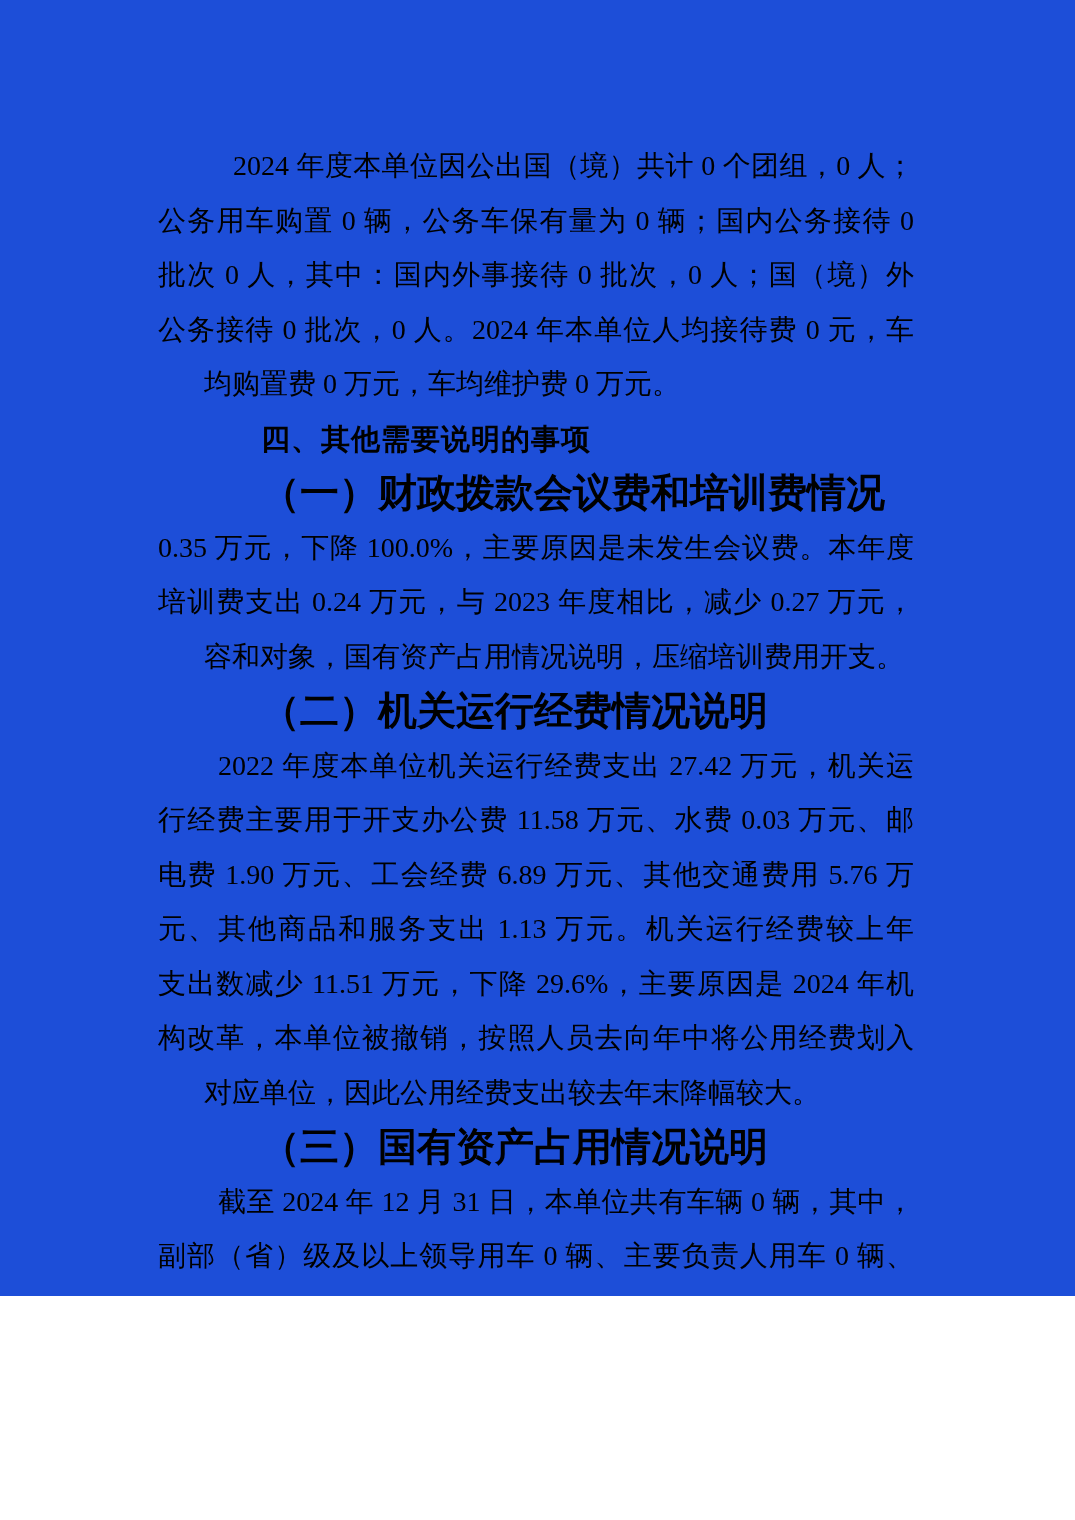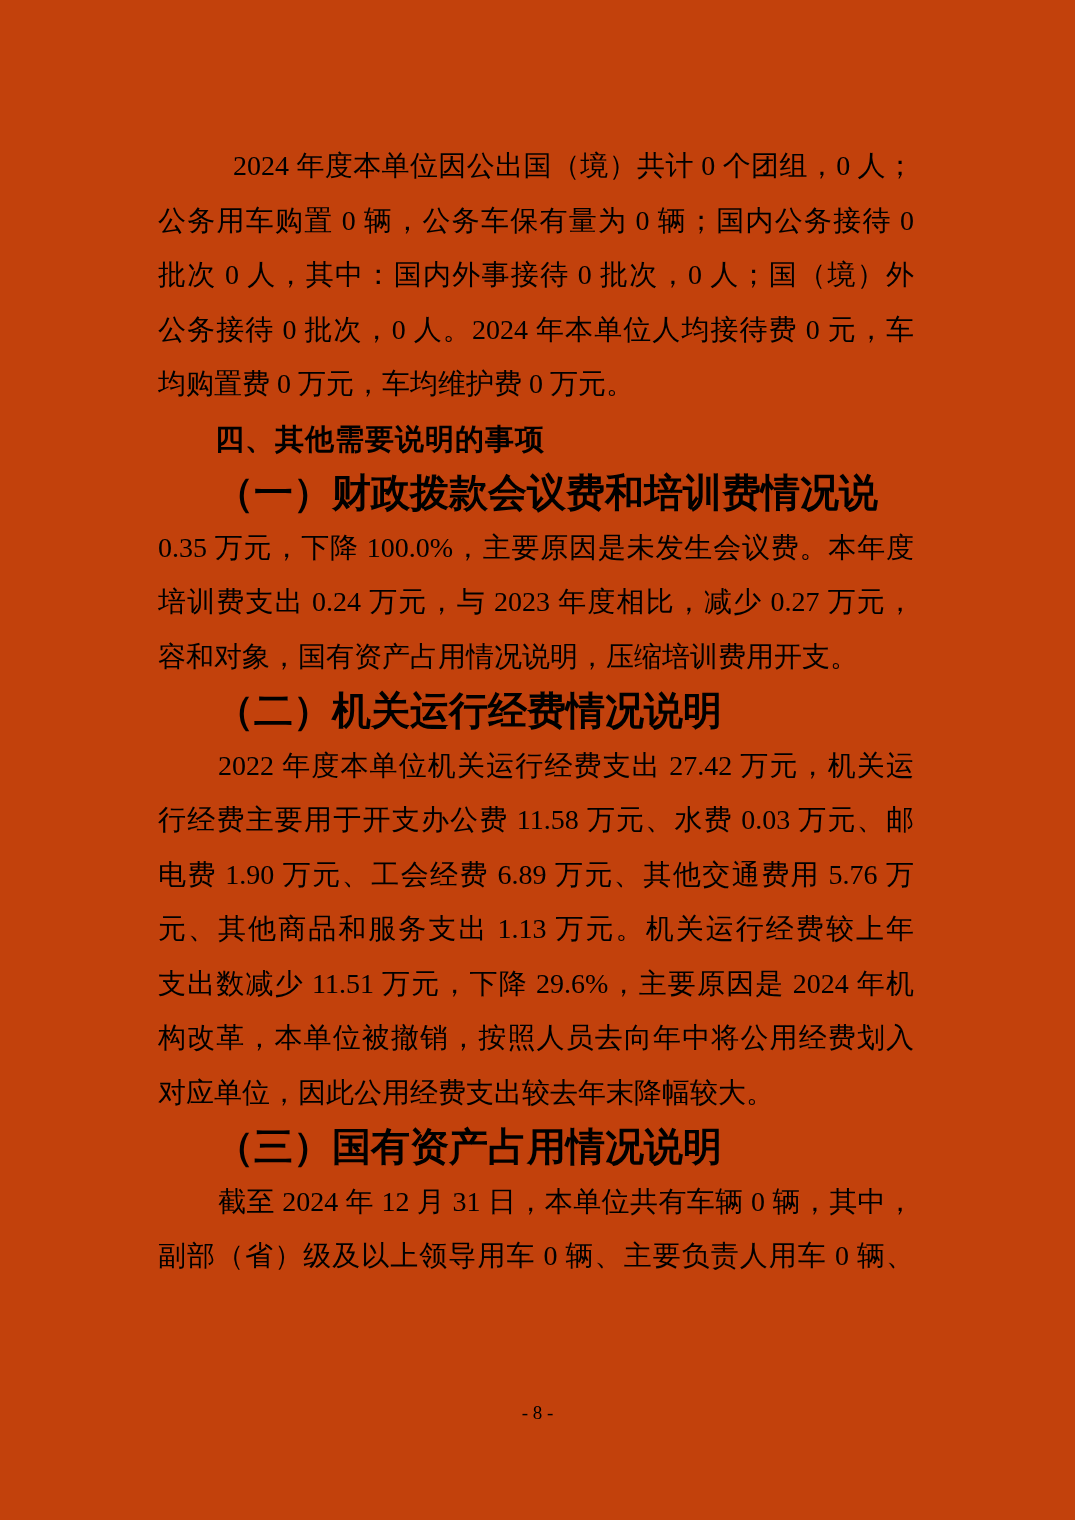--- a/index.html
+++ b/index.html
@@ -3,22 +3,22 @@
 <meta charset="utf-8">
 <style>
   html, body {
     margin: 0;
     padding: 0;
     background: #ffffff;
   }
   .page {
     position: relative;
     width: 1075px;
-    height: 1520px;
-    background: #c2410c;
+    height: 1296px;
+    background: #1d4ed8;
     overflow: hidden;
     font-family: "Liberation Serif", "DejaVu Serif", serif;
     color: #000000;
   }
   .content {
     position: absolute;
     left: 158px;
     top: 139px;
     width: 756px;
   }
@@ -30,20 +30,21 @@
     font-family: "Liberation Serif", "DejaVu Serif", serif;
     overflow: hidden;
   }
   .line.just {
     text-align: justify;
     text-align-last: justify;
   }
   .line.left {
     text-align: left;
     text-align-last: left;
+    margin-left: 46px;
   }
   .indent-normal { text-indent: 60px; }
   .indent-wide   { text-indent: 75px; }
   .heading1 {
     font-family: "Liberation Sans", "DejaVu Sans", sans-serif;
     font-weight: 700;
     font-size: 29px;
     text-indent: 57px;
     letter-spacing: 1px;
   }

